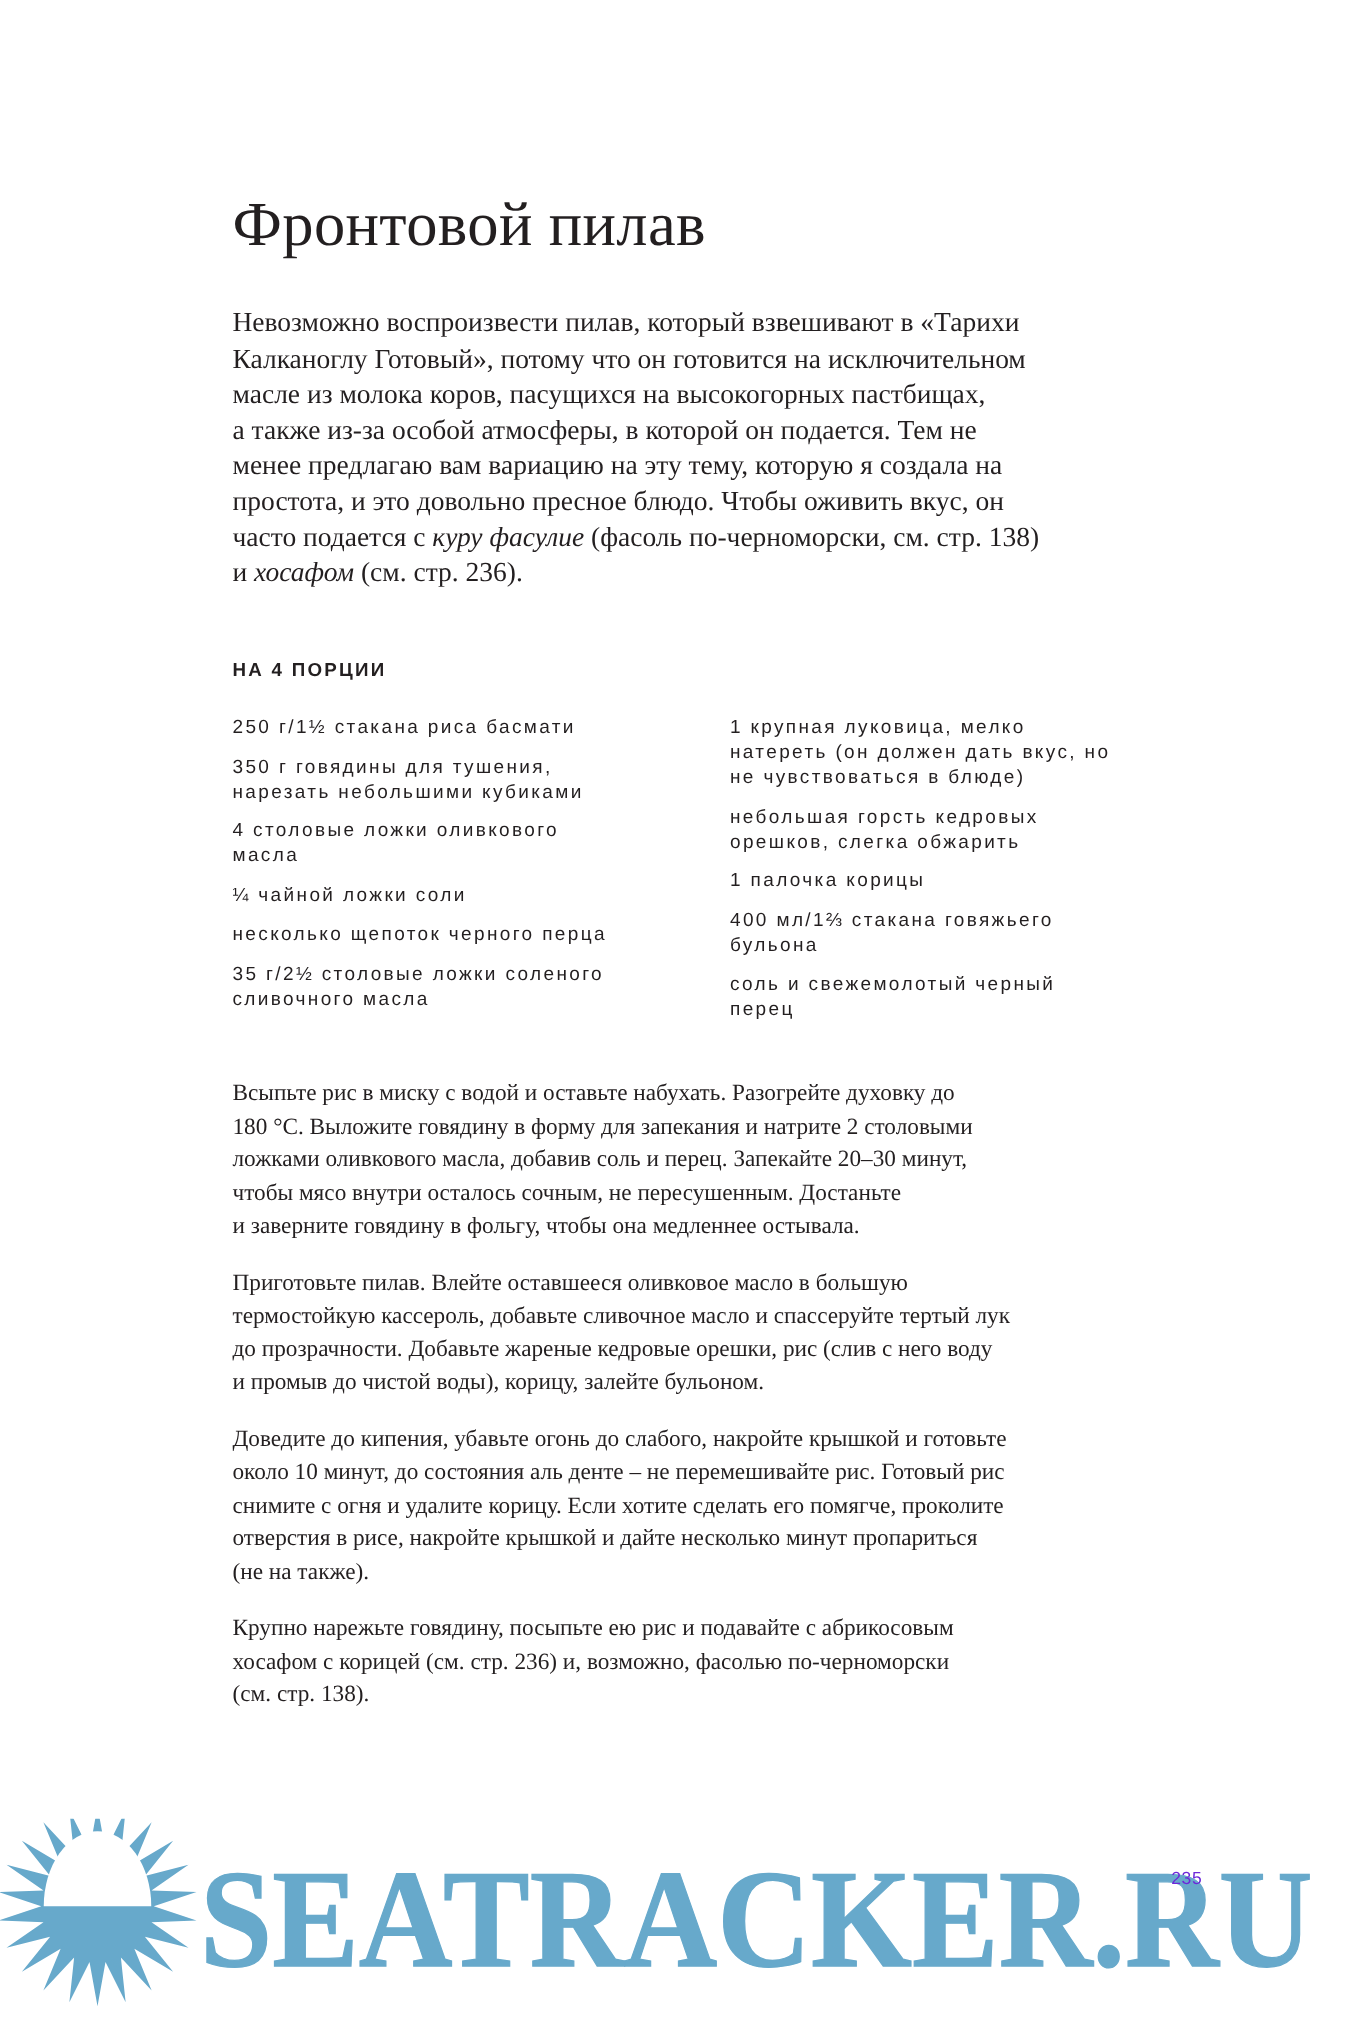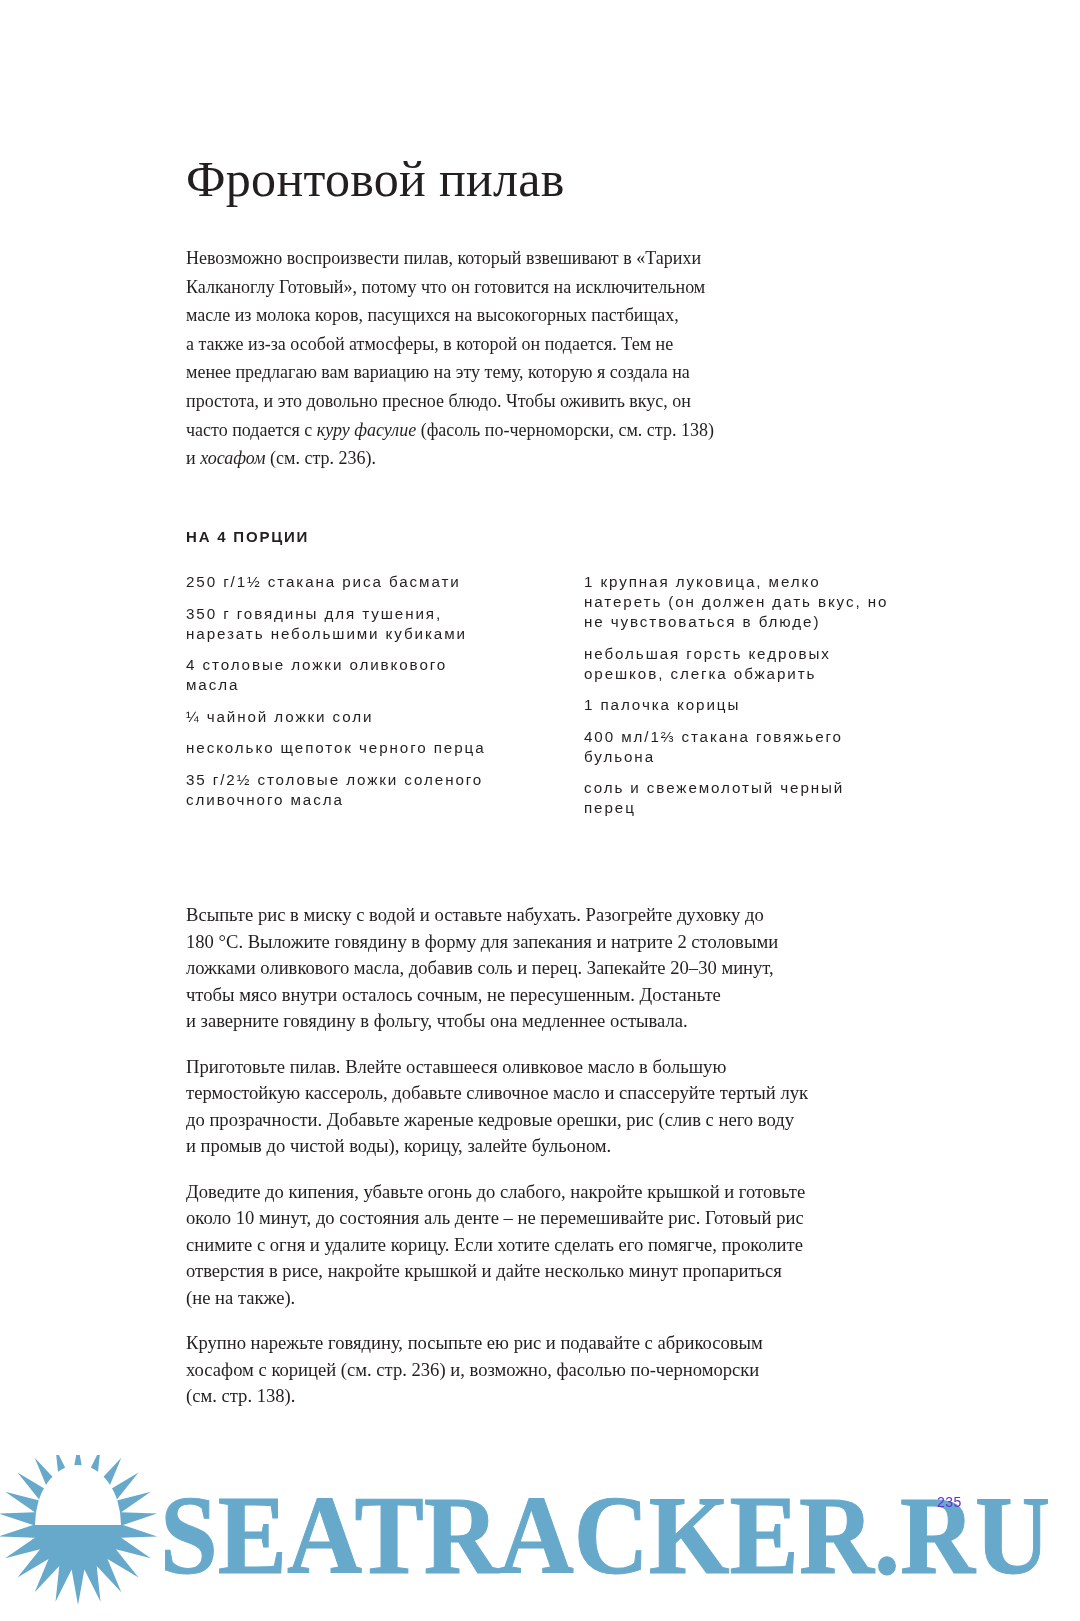--- a/index.html
+++ b/index.html
@@ -7,41 +7,41 @@
   .page { position: absolute; left: 0; top: 0; width: 868px; height: 1621px; }
   .title {
     position: absolute; left: 186px; top: 150px;
     font-family: "Liberation Serif", "DejaVu Serif", serif;
     font-size: 50px; font-weight: normal; margin: 0; letter-spacing: 0.3px;
     color: #231f20;
   }
   .intro {
     position: absolute; left: 186px; top: 244px; width: 780px;
     font-family: "Liberation Serif", "DejaVu Serif", serif;
-    font-size: 18px; line-height: 28.6px; margin: 0; color: #231f20;
+    font-size: 22px; line-height: 28.6px; margin: 0; color: #231f20;
   }
   .intro .line { display: block; white-space: nowrap; }
   .intro i { font-style: italic; }
   .servings {
     position: absolute; left: 186px; top: 528px;
     font-family: "Liberation Sans", "DejaVu Sans", sans-serif;
     font-size: 15px; font-weight: bold; letter-spacing: 1.8px; margin: 0;
   }
   .ing-col {
     position: absolute; top: 572px; width: 380px;
     font-family: "Liberation Sans", "DejaVu Sans", sans-serif;
     font-size: 15.2px; line-height: 20px; letter-spacing: 1.9px;
   }
   .ing-col.left { left: 186px; }
   .ing-col.right { left: 584px; }
   .ing-item { margin: 0 0 11.6px 0; white-space: pre-line; }
   .method {
     position: absolute; left: 186px; top: 862px; width: 780px;
     font-family: "Liberation Serif", "DejaVu Serif", serif;
-    font-size: 18.6px; line-height: 26.5px; margin-top: 40px;
+    font-size: 18.6px; line-height: 26.5px;
   }
   .method p { margin: 0 0 19px 0; }
   .method .line { display: block; white-space: nowrap; }
   .page-number {
     position: absolute; left: 937px; top: 1494px;
     font-family: Liberation Sans, sans-serif;
     font-size: 14px; color: #6d28d9; letter-spacing: 0.5px;
   }
   .watermark { position: absolute; left: 0; top: 1455px; width: 1080px; height: 166px; }
 </style>

